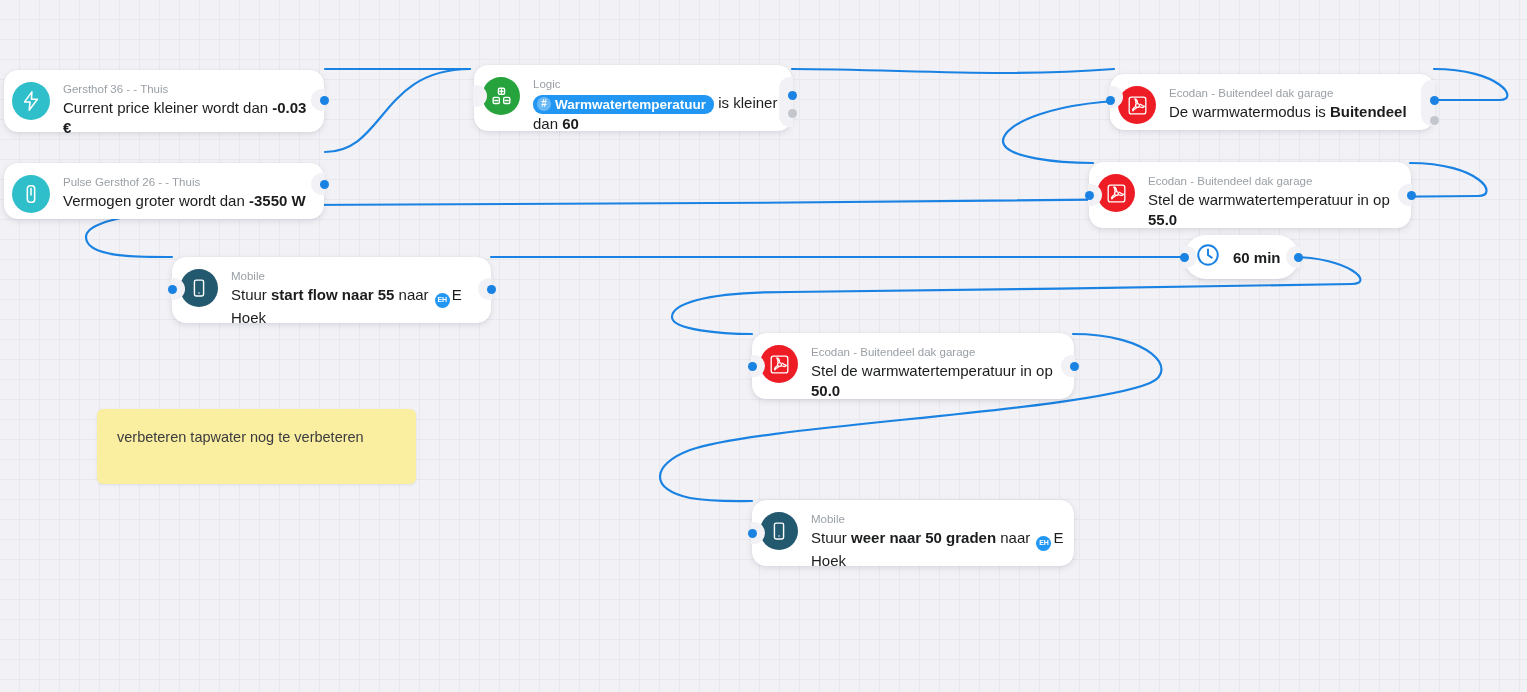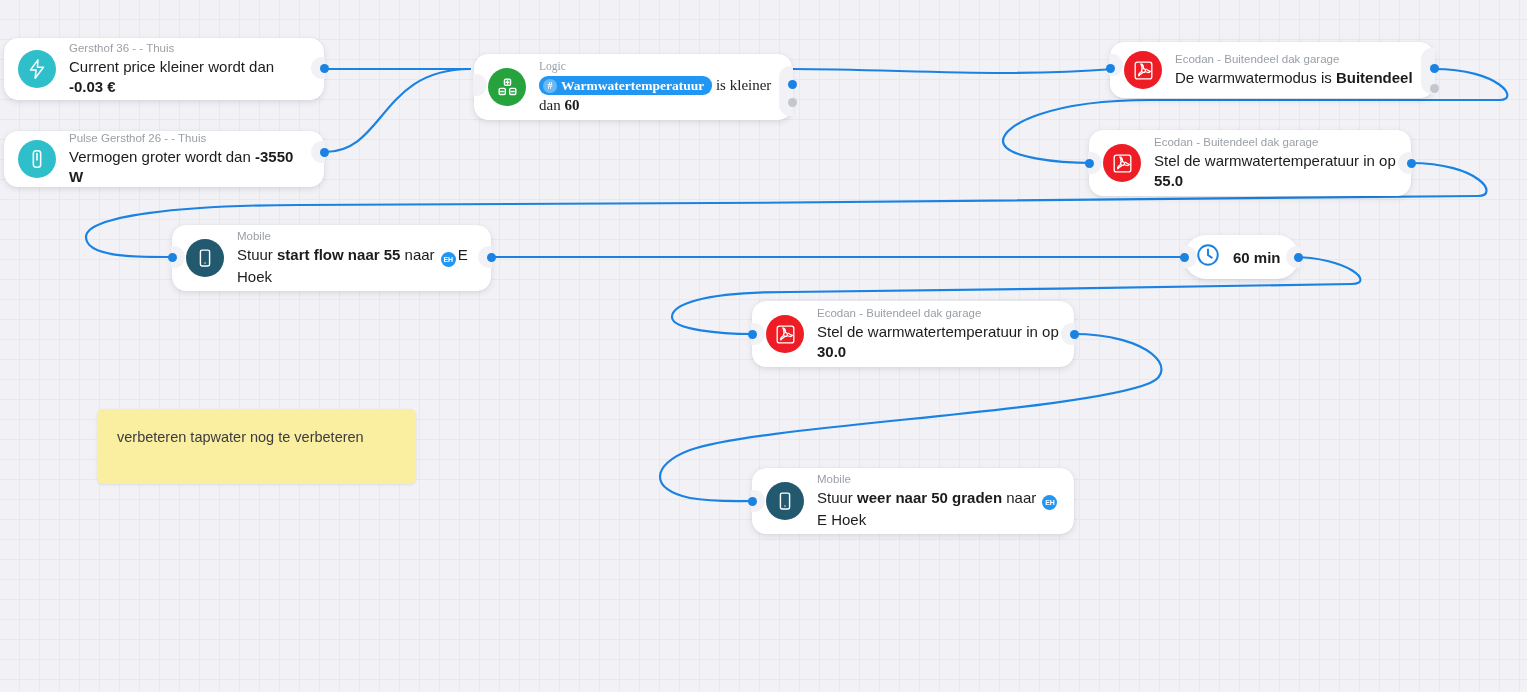--- a/index.html
+++ b/index.html
@@ -42,23 +42,24 @@
   }
 
   
   .node {
     position: absolute;
     z-index: 3;
     background: #ffffff;
     border-radius: 14px;
     box-shadow: 0 2px 6px rgba(30, 35, 60, 0.13), 0 0 1px rgba(30,35,60,0.10);
     display: flex;
-    align-items: center;
-    padding: 12px 14px;
+    align-items: flex-start;
+    padding: 12px 8px;
     gap: 13px;
+    margin-top: 32px;
   }
 
   .node-icon {
     flex: 0 0 auto;
     width: 38px;
     height: 38px;
     border-radius: 50%;
     display: flex;
     align-items: center;
     justify-content: center;
@@ -234,21 +235,21 @@
         <path d="M12 6 V13"></path>
       </svg>
     </div>
     <div class="node-body">
       <div class="node-sub">Pulse Gersthof 26 - - Thuis</div>
       <div class="node-title"><span>Vermogen groter wordt dan </span><b>-3550 W</b></div>
     </div>
     <div class="port out" style="top:17px;"></div>
   </div>
 
-  <div class="node" style="left:474px; top:54px; width:318px; height:66px;font-family:Liberation Serif, serif;">
+  <div class="node" style="left:474px; top:33px; width:318px; height:66px;">
     <div class="notch left" style="top:20px;"></div>
     <div class="notch right" style="top:12px; height:50px;"></div>
     <div class="node-icon icon-green">
       <svg width="21" height="21" viewBox="0 0 24 24" fill="none" stroke="#ffffff" stroke-width="1.6">
         <rect x="8.5" y="2.5" width="7" height="7" rx="1.4"></rect>
         <rect x="2.5" y="13" width="7" height="7" rx="1.4"></rect>
         <rect x="14.5" y="13" width="7" height="7" rx="1.4"></rect>
         <path d="M10.3 6h3.4M4.3 16.5h3.4M16.3 16.5h3.4M12 4.3v3.4" stroke-linecap="round"></path>
       </svg>
     </div>
@@ -336,21 +337,21 @@
     <div class="notch right" style="top:22px;"></div>
     <div class="node-icon icon-red">
       <svg width="21" height="21" viewBox="0 0 24 24" fill="none" stroke="#ffffff" stroke-width="1.5">
         <rect x="2.5" y="2.5" width="19" height="19" rx="2.5"></rect>
         <circle cx="12" cy="12" r="2.2"></circle>
         <path d="M12 9.8c0-3.2-1-5-3-5.2 1.4 1.6 1.4 3.4 1 5.2M14.1 13.1c2.8 1.6 4.7 1.5 5.8-0.2-2-0.4-3.5-1.4-4.8-2.6M9.9 13.1c-2.8 1.6-3.9 3.2-3.3 5 1-1.8 2.6-2.7 4.4-3.2" stroke-linejoin="round"></path>
       </svg>
     </div>
     <div class="node-body">
       <div class="node-sub">Ecodan - Buitendeel dak garage</div>
-      <div class="node-title"><span>Stel de warmwatertemperatuur in op </span><b>30.0</b></div>
+      <div class="node-title"><span>Stel de warmwatertemperatuur in op </span><b>50.0</b></div>
     </div>
     <div class="port in" style="top:29px;"></div>
     <div class="port out" style="top:29px;"></div>
   </div>
 
   <div class="node" style="left:752px; top:468px; width:322px; height:66px;">
     <div class="notch left" style="top:22px;"></div>
     <div class="node-icon icon-navy">
       <svg width="20" height="20" viewBox="0 0 24 24" fill="none" stroke="#ffffff" stroke-width="1.7">
         <rect x="6.5" y="2.5" width="11" height="19" rx="2"></rect>

